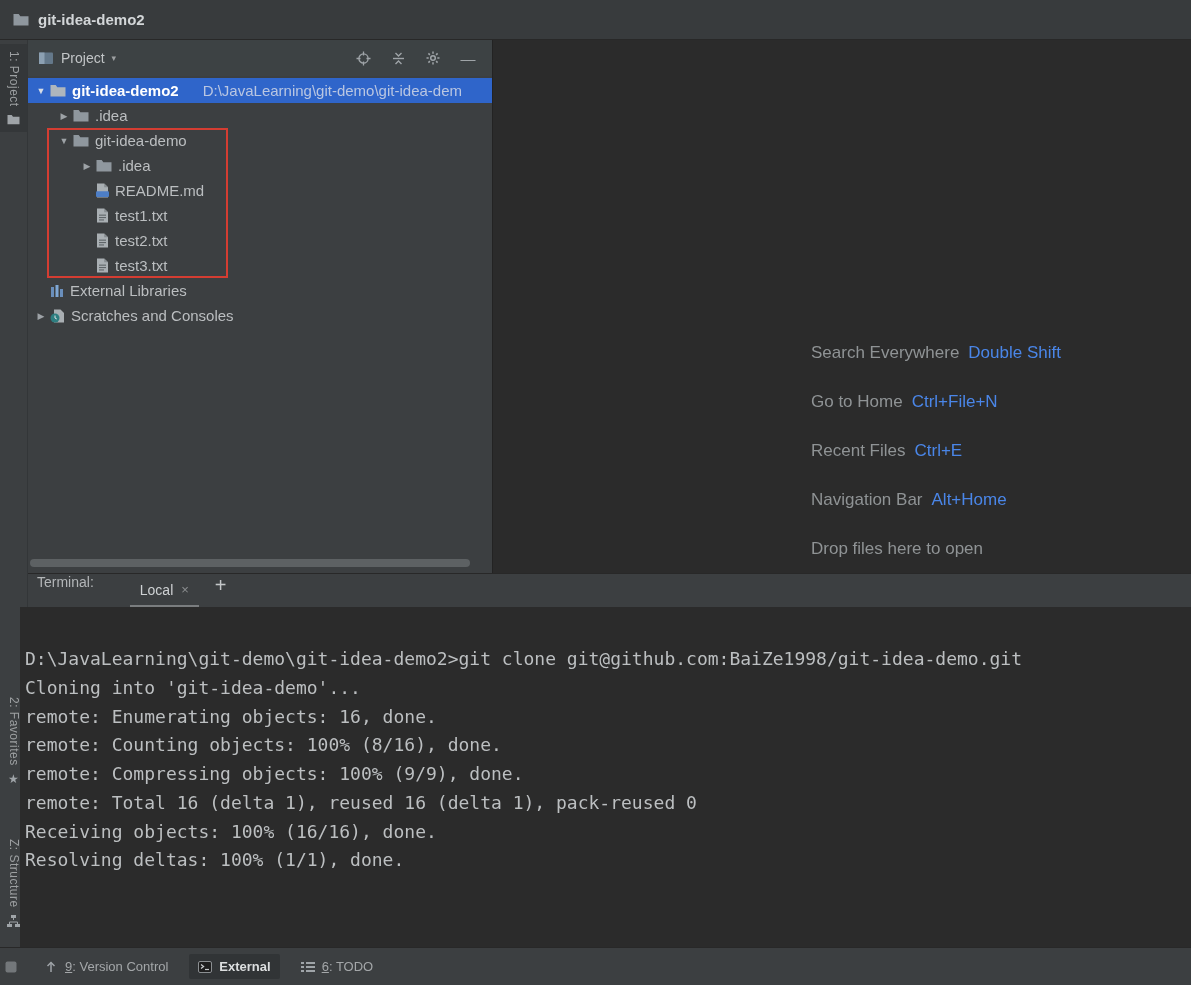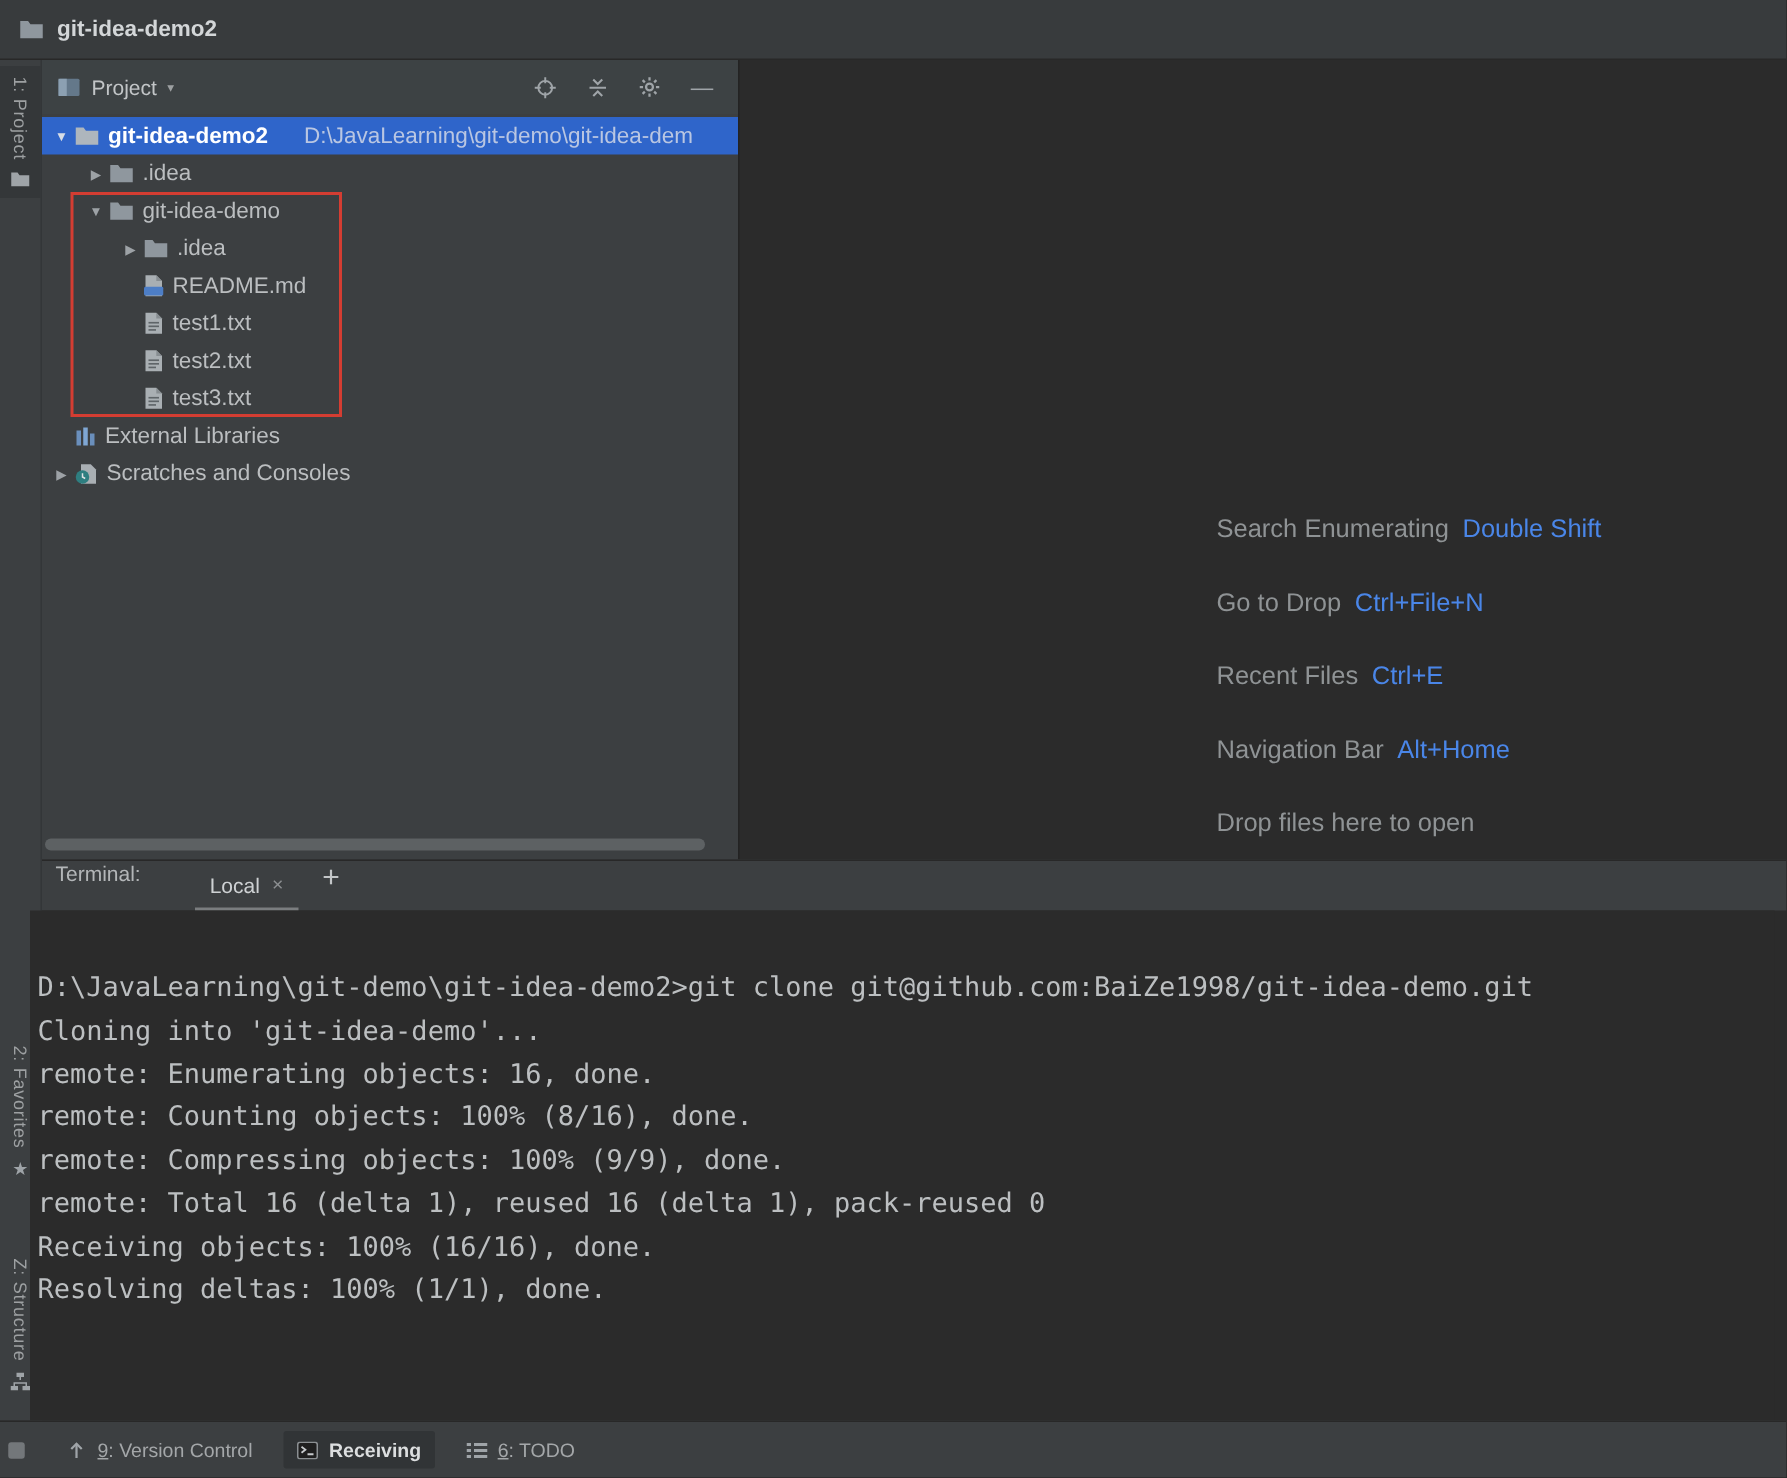--- a/index.html
+++ b/index.html
@@ -265,25 +265,25 @@
 
     <div id="red-box"></div>
   </div>
 
   <div id="pp-hscroll"></div>
 </div>
 
 <div id="editor">
   <div id="shortcuts">
     <div class="sc-row">
-      <span class="sc-label">Search Enumerating</span>
+      <span class="sc-label">Search Everywhere</span>
       <span class="sc-keys">Double Shift</span>
     </div>
     <div class="sc-row">
-      <span class="sc-label">Go to Drop</span>
+      <span class="sc-label">Go to Home</span>
       <span class="sc-keys">Ctrl+File+N</span>
     </div>
     <div class="sc-row">
       <span class="sc-label">Recent Files</span>
       <span class="sc-keys">Ctrl+E</span>
     </div>
     <div class="sc-row">
       <span class="sc-label">Navigation Bar</span>
       <span class="sc-keys">Alt+Home</span>
     </div>
@@ -339,21 +339,21 @@
       </span>
   </span>
   <span class="sb-item active" style="margin-left:12px">
     <span>
       <svg width="14" height="12" viewBox="0 0 14 12">
           <rect x="0.5" y="0.5" width="13" height="11" rx="1.5" fill="#1f1f1f" stroke="#8b8f92"></rect>
           <path d="M3 3.5l2.6 2L3 7.5" stroke="#c7cacd" stroke-width="1.2" fill="none"></path>
           <path d="M7 8.5h4" stroke="#c7cacd" stroke-width="1.2"></path>
         </svg>
     </span>
-    <span class="sb-text">Receiving</span>
+    <span class="sb-text">External</span>
   </span>
   <span class="sb-item" style="margin-left:12px">
     <span>
       <svg width="14" height="12" viewBox="0 0 14 12">
           <g fill="#9FA4A8">
             <rect x="0" y="1" width="3" height="2"></rect>
             <rect x="5" y="1" width="9" height="2"></rect>
             <rect x="0" y="5" width="3" height="2"></rect>
             <rect x="5" y="5" width="9" height="2"></rect>
             <rect x="0" y="9" width="3" height="2"></rect>

